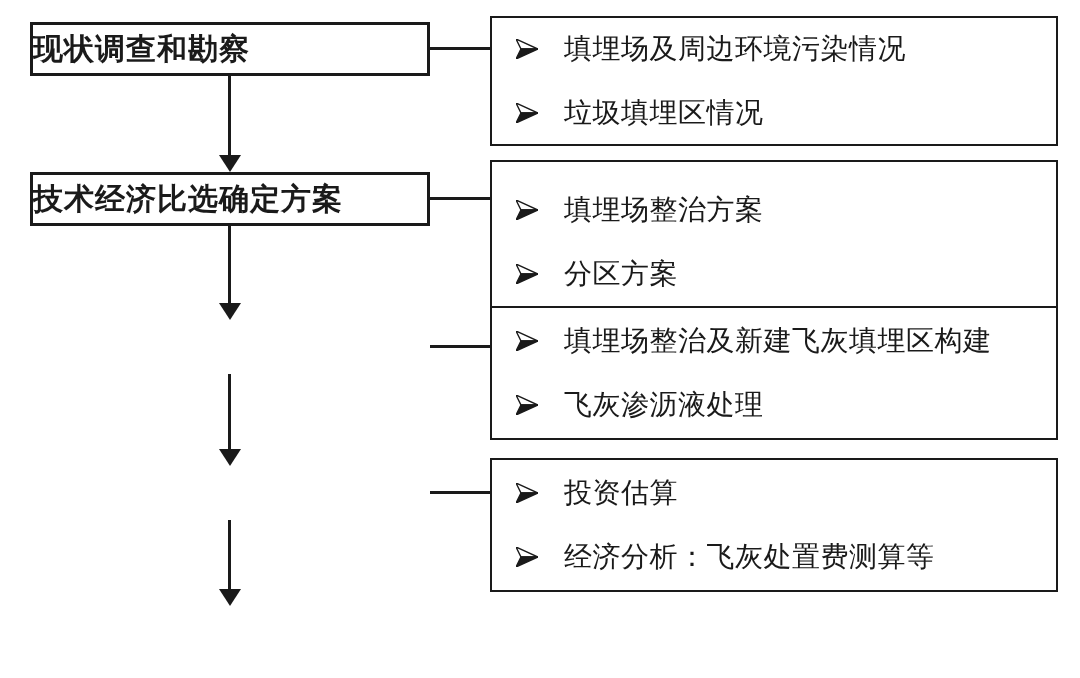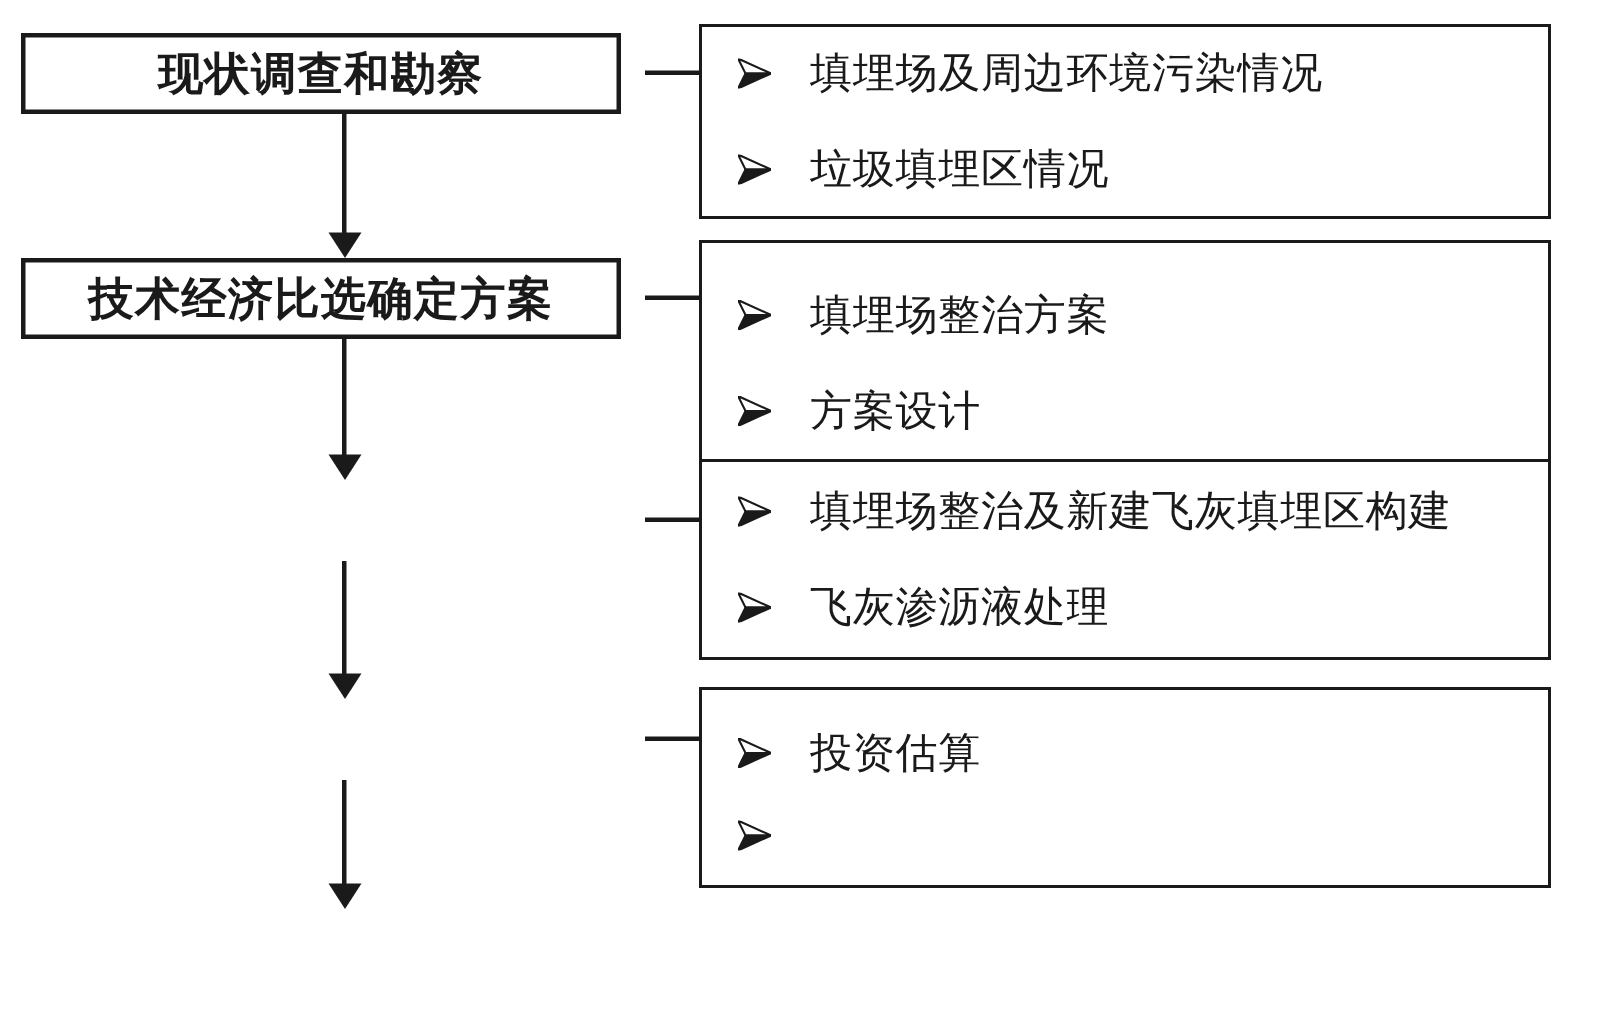--- a/index.html
+++ b/index.html
@@ -11,25 +11,25 @@
     position:relative;
     width:1080px;height:678px;
     background:var(--bg);
     font-family:"Liberation Serif","DejaVu Serif",serif;
     color:var(--ink);
     overflow:hidden;
   }
   
   .step{
     position:absolute;
-    left:14px;width:400px;height:54px;
+    left:30px;width:400px;height:54px;
     border:3px solid var(--ink);
     background:var(--bg);
     box-sizing:border-box;
-    display:flex;align-items:center;justify-content:center;
+    display:flex;align-items:center;justify-content:flex-start;
   }
   .step-label{
     font-size:30px;font-weight:700;letter-spacing:1px;white-space:nowrap;
   }
   
   .vshaft{
     position:absolute;left:228px;width:3px;
     background:var(--ink);
   }
   .ahead{
@@ -39,21 +39,21 @@
     border-top:17px solid var(--ink);
   }
   
   .hconn{
     position:absolute;left:430px;width:60px;height:3px;
     background:var(--ink);
   }
   
   .detail{
     position:absolute;
-    left:466px;width:568px;
+    left:490px;width:568px;
     border:2px solid var(--ink);
     background:var(--bg);
     box-sizing:border-box;
     display:flex;flex-direction:column;justify-content:center;
     gap:26px;
     padding-left:24px;
   }
   .ditem{display:flex;align-items:center;}
   .bullet{
     width:22px;height:20px;flex:0 0 22px;
@@ -109,21 +109,21 @@
       </span>
       <span class="dtext">填埋场整治方案</span>
     </div>
     <div class="ditem">
       <span class="bullet">
         <svg width="22" height="20" viewBox="0 0 22 20">
           <polygon points="0,0 22,10 5,10" fill="#ffffff" stroke="#1a1a1a" stroke-width="1.4"></polygon>
           <polygon points="0,20 22,10 5,10" fill="#1a1a1a" stroke="#1a1a1a" stroke-width="1.4"></polygon>
         </svg>
       </span>
-      <span class="dtext">方案设计</span>
+      <span class="dtext">分区方案</span>
     </div>
   </div>
   <div class="vshaft" style="top:226px;height:78px"></div>
   <div class="ahead" style="top:303px"></div>
 
   <div class="hconn" style="top:345px"></div>
   <div class="detail" style="top:306px;height:134px">
     <div class="ditem">
       <span class="bullet">
         <svg width="22" height="20" viewBox="0 0 22 20">
@@ -157,19 +157,20 @@
       </span>
       <span class="dtext">投资估算</span>
     </div>
     <div class="ditem">
       <span class="bullet">
         <svg width="22" height="20" viewBox="0 0 22 20">
           <polygon points="0,0 22,10 5,10" fill="#ffffff" stroke="#1a1a1a" stroke-width="1.4"></polygon>
           <polygon points="0,20 22,10 5,10" fill="#1a1a1a" stroke="#1a1a1a" stroke-width="1.4"></polygon>
         </svg>
       </span>
+      <span class="dtext">经济分析：飞灰处置费测算等</span>
     </div>
   </div>
   <div class="vshaft" style="top:520px;height:70px"></div>
   <div class="ahead" style="top:589px"></div>
 
 
 </div>
 
 </body></html>

